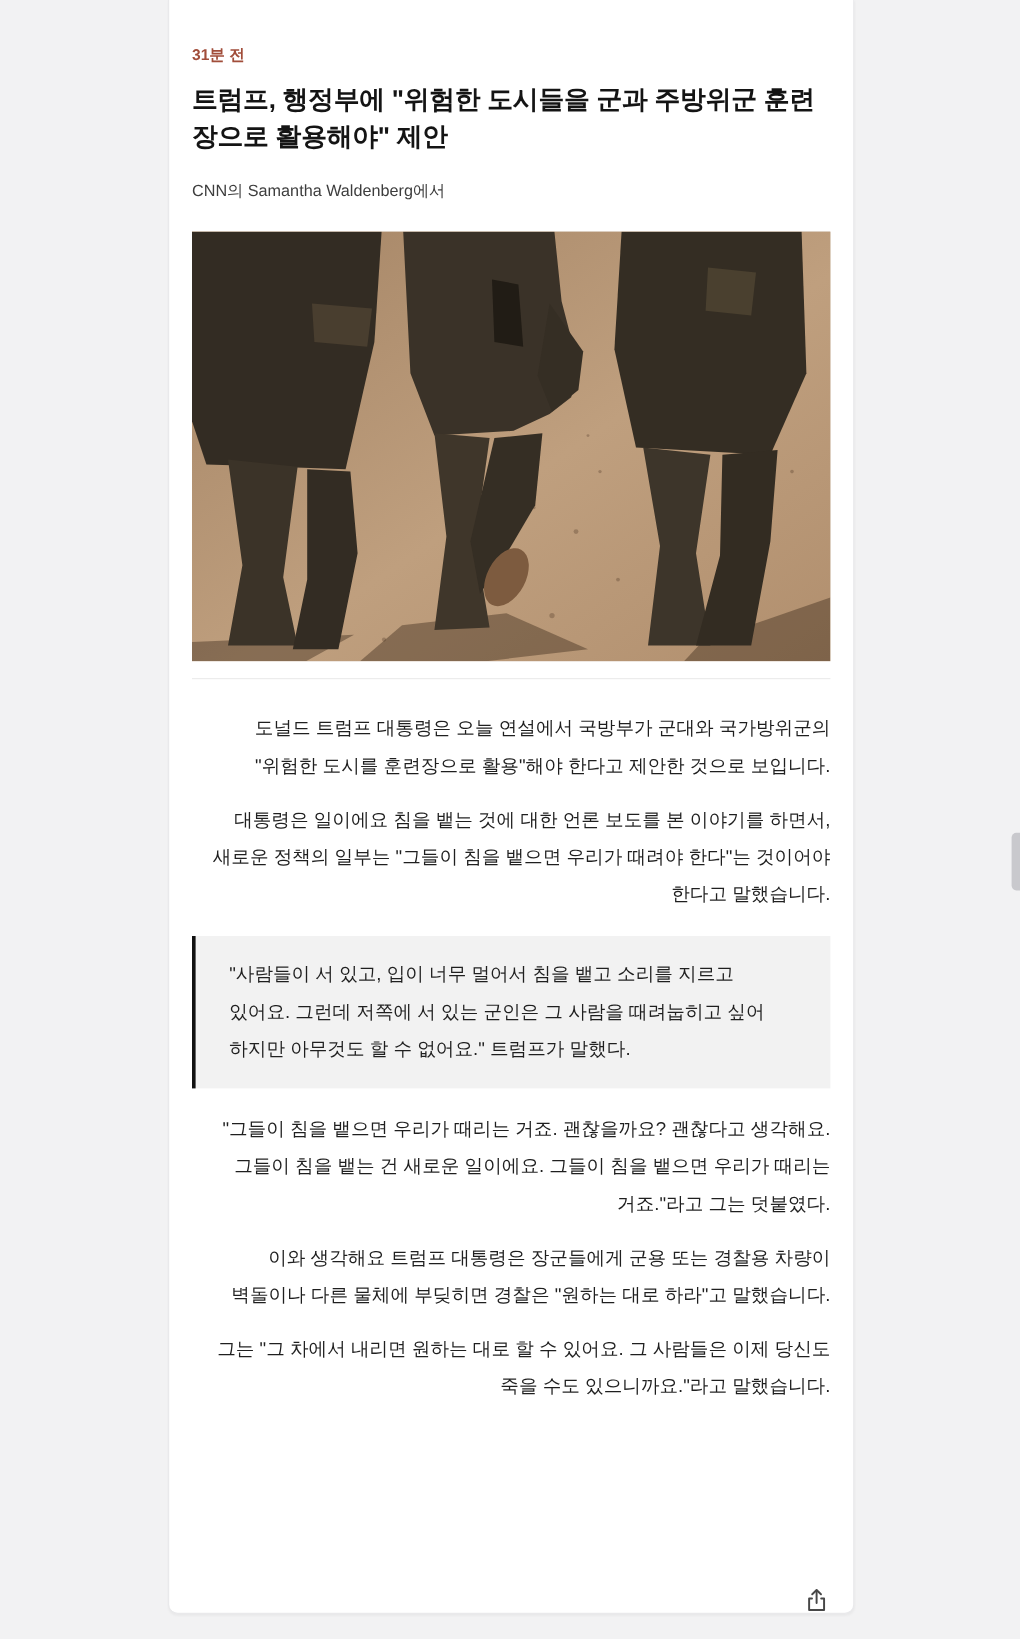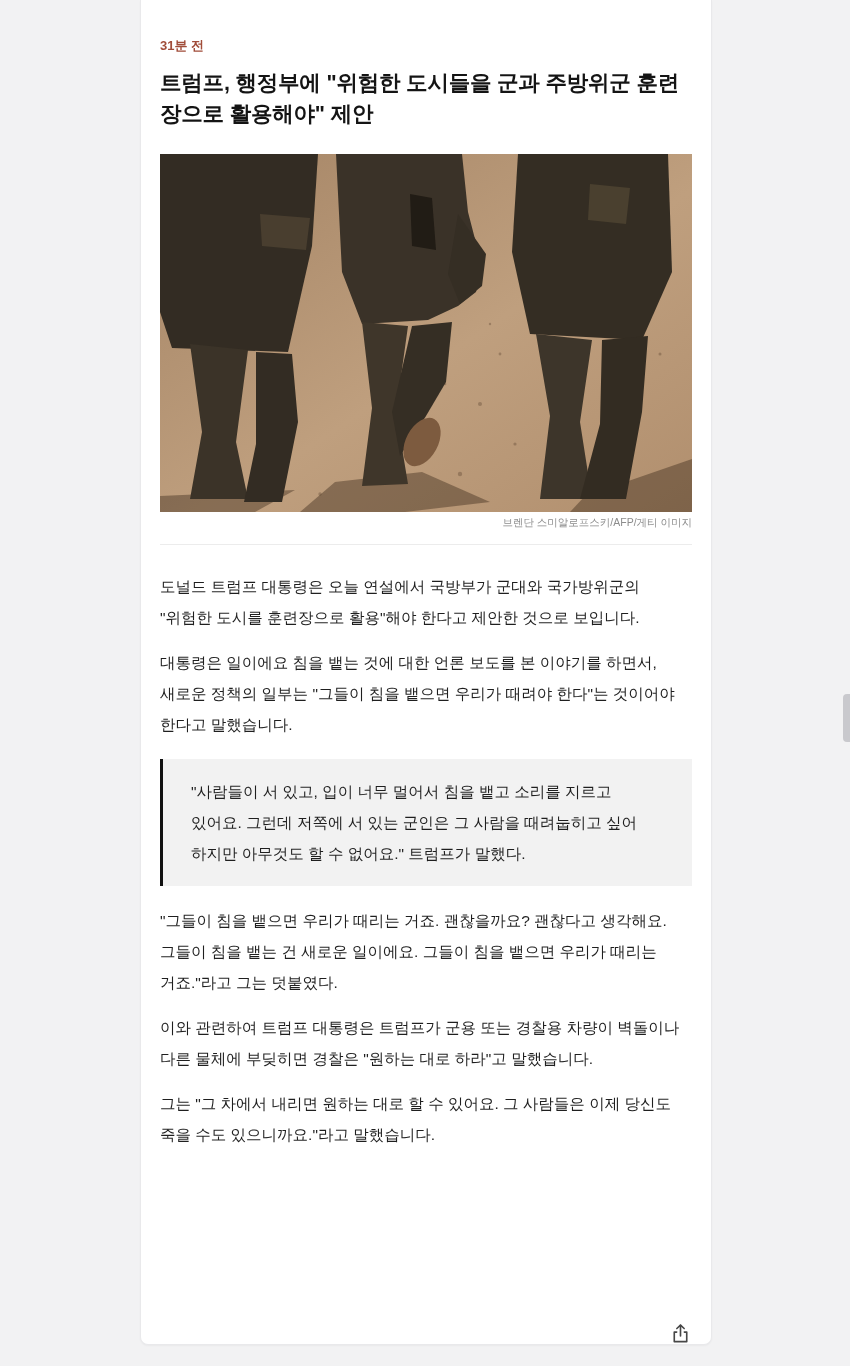--- a/index.html
+++ b/index.html
@@ -35,20 +35,21 @@
     position:relative;
   }
   .photo svg { display:block; width:100%; height:100%; }
   .credit { margin-top:4px; text-align:right; font-size:10.5px; color:#8c8c8c; }
   .caption { margin-top:9px; font-size:12.5px; color:#1f1f1f; }
   .divider { margin-top:14px; border:none; border-top:1px solid #ececec; height:0; }
   .body-text p.para {
     margin-top:14px;
     font-size:15.5px; line-height:31px; color:#1f1f1f;
     word-break:keep-all;
+    text-align:right;
   }
   .body-text p.para:first-child { margin-top:26px; }
   blockquote.pull-quote {
     margin:19px 0;
     background:#f2f2f2;
     border-left:3px solid #111111;
     padding:17px 26px 17px 28px;
   }
   blockquote.pull-quote p {
     font-size:15.5px; line-height:31px; color:#1f1f1f; word-break:keep-all;
@@ -70,20 +71,21 @@
 
 <div class="page">
 
   <div class="card">
     <div class="content">
 
       <div class="timestamp">31분 전</div>
 
       <h1 class="headline">트럼프, 행정부에 "위험한 도시들을 군과 주방위군 훈련장으로 활용해야" 제안</h1>
 
+      <div class="byline">CNN의 Samantha Waldenberg에서</div>
 
       <figure class="photo-figure">
         <div class="photo">
 
           <svg viewBox="0 0 532 358" preserveAspectRatio="none">
             <defs>
               <linearGradient id="ground" x1="0" y1="0" x2="1" y2="1">
                 <stop offset="0" stop-color="#a48465"></stop>
                 <stop offset="0.55" stop-color="#bf9f7e"></stop>
                 <stop offset="1" stop-color="#b18f6e"></stop>
@@ -130,34 +132,33 @@
 
             <g>
               <polygon fill="#342d23" points="358,0 508,0 512,118 482,186 370,180 352,98"></polygon>
               <polygon fill="#3d352a" points="376,180 432,186 420,268 432,345 380,345 390,262"></polygon>
               <polygon fill="#332c22" points="442,186 488,182 482,258 466,345 420,345 440,270"></polygon>
               <polygon fill="#4a402f" points="430,30 470,34 466,70 428,66"></polygon>
             </g>
           </svg>
         </div>
         <figcaption>
-          <div class="credit">브렌단 스미알로프스키/AFP/게티 이미지</div>
         </figcaption>
       </figure>
 
       <hr class="divider">
 
       <div class="body-text">
         <p class="para">도널드 트럼프 대통령은 오늘 연설에서 국방부가 군대와 국가방위군의 "위험한 도시를 훈련장으로 활용"해야 한다고 제안한 것으로 보입니다.</p>
         <p class="para">대통령은 일이에요 침을 뱉는 것에 대한 언론 보도를 본 이야기를 하면서, 새로운 정책의 일부는 "그들이 침을 뱉으면 우리가 때려야 한다"는 것이어야 한다고 말했습니다.</p>
         <blockquote class="pull-quote">
           <p>"사람들이 서 있고, 입이 너무 멀어서 침을 뱉고 소리를 지르고 있어요. 그런데 저쪽에 서 있는 군인은 그 사람을 때려눕히고 싶어 하지만 아무것도 할 수 없어요." 트럼프가 말했다.</p>
         </blockquote>
         <p class="para">"그들이 침을 뱉으면 우리가 때리는 거죠. 괜찮을까요? 괜찮다고 생각해요. 그들이 침을 뱉는 건 새로운 일이에요. 그들이 침을 뱉으면 우리가 때리는 거죠."라고 그는 덧붙였다.</p>
-        <p class="para">이와 관련하여 트럼프 대통령은 트럼프가 군용 또는 경찰용 차량이 벽돌이나 다른 물체에 부딪히면 경찰은 "원하는 대로 하라"고 말했습니다.</p>
+        <p class="para">이와 생각해요 트럼프 대통령은 장군들에게 군용 또는 경찰용 차량이 벽돌이나 다른 물체에 부딪히면 경찰은 "원하는 대로 하라"고 말했습니다.</p>
         <p class="para">그는 "그 차에서 내리면 원하는 대로 할 수 있어요. 그 사람들은 이제 당신도 죽을 수도 있으니까요."라고 말했습니다.</p>
       </div>
 
       <button class="share-button">
         <span>
           <svg width="23" height="23" viewBox="0 0 24 24" fill="none" stroke="#474747" stroke-width="1.7" stroke-linecap="round" stroke-linejoin="round">
             <path d="M12 14.5V3.5"></path>
             <path d="M8.2 6.8L12 3.2 15.8 6.8"></path>
             <path d="M8 10.5H5.5v10h13v-10H16"></path>
           </svg>

